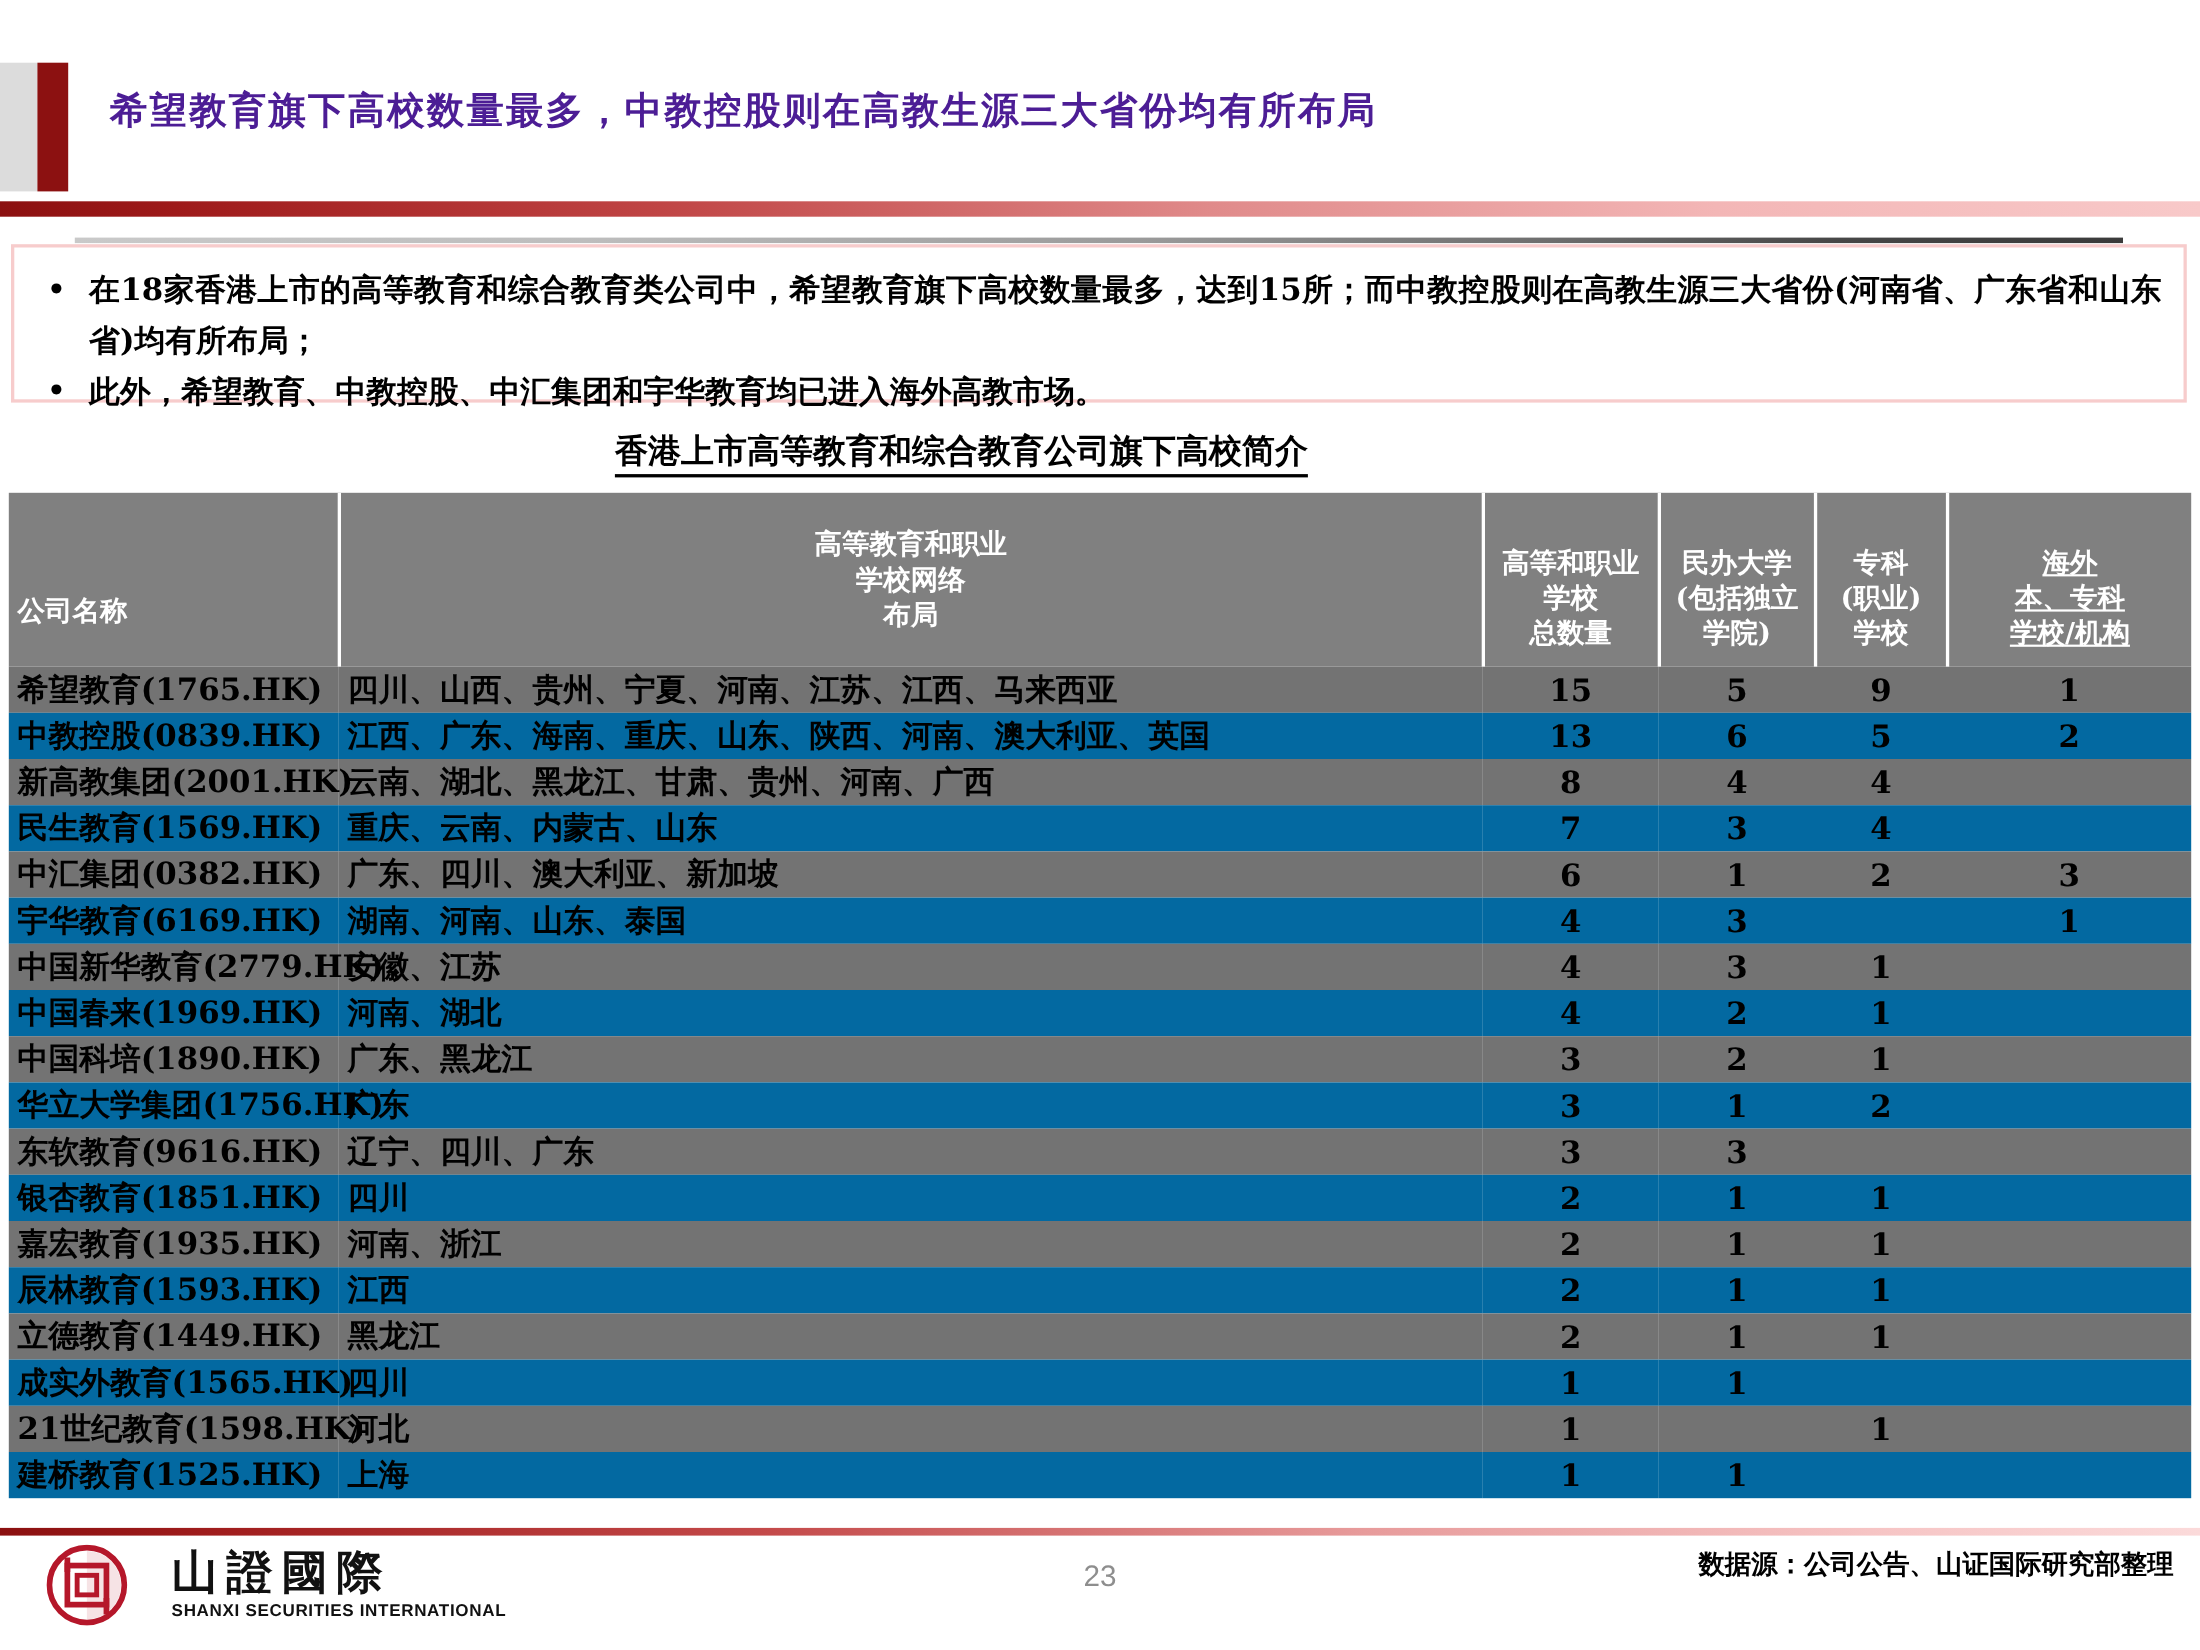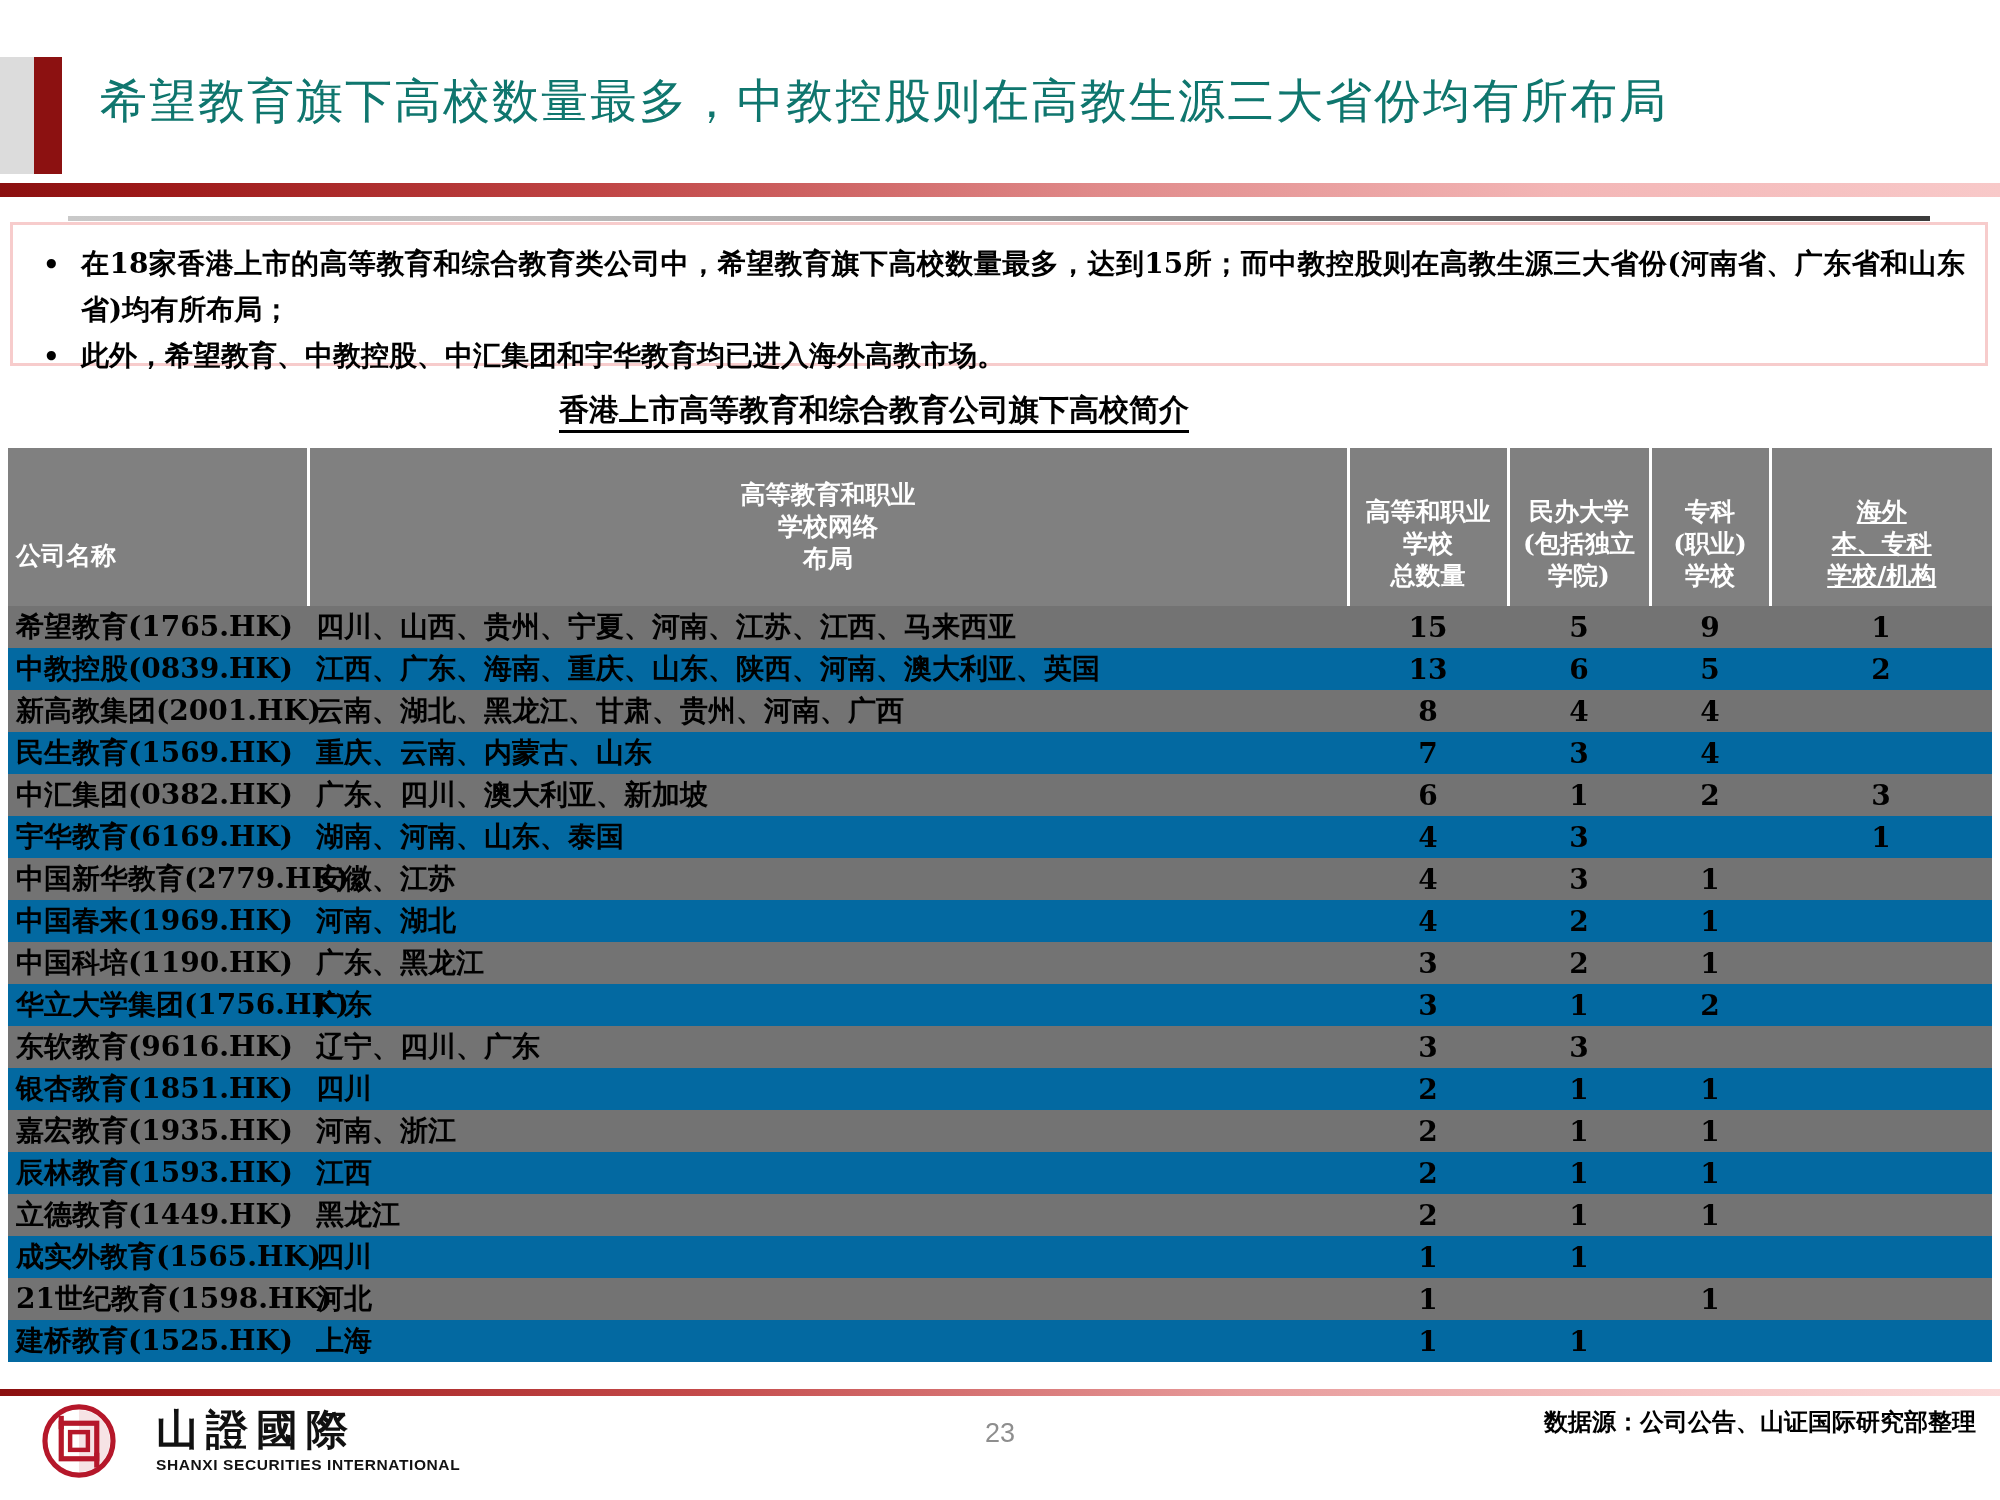--- a/index.html
+++ b/index.html
@@ -36,24 +36,24 @@
   
   .slide-title {
     position: absolute;
     left: 100px;
     top: 58px;
     width: 1860px;
     height: 86px;
     display: flex;
     align-items: center;
     font-family: "DejaVu Serif", "Liberation Serif", serif;
-    font-weight: normal;
-    font-size: 47px;
+    font-weight: bold;
+    font-size: 34px;
     letter-spacing: 2px;
-    color: #0f766e;
+    color: #4c1d95;
     white-space: nowrap;
   }
 
   
   .title-rule {
     position: absolute;
     left: 0px;
     top: 183px;
     width: 2000px;
     height: 14px;
@@ -356,21 +356,21 @@
       </tr>
       <tr class="even">
         <td>中国春来(1969.HK)</td>
         <td>河南、湖北</td>
         <td class="num">4</td>
         <td class="num">2</td>
         <td class="num">1</td>
         <td class="num"></td>
       </tr>
       <tr class="odd">
-        <td>中国科培(1190.HK)</td>
+        <td>中国科培(1890.HK)</td>
         <td>广东、黑龙江</td>
         <td class="num">3</td>
         <td class="num">2</td>
         <td class="num">1</td>
         <td class="num"></td>
       </tr>
       <tr class="even">
         <td>华立大学集团(1756.HK)</td>
         <td>广东</td>
         <td class="num">3</td>

